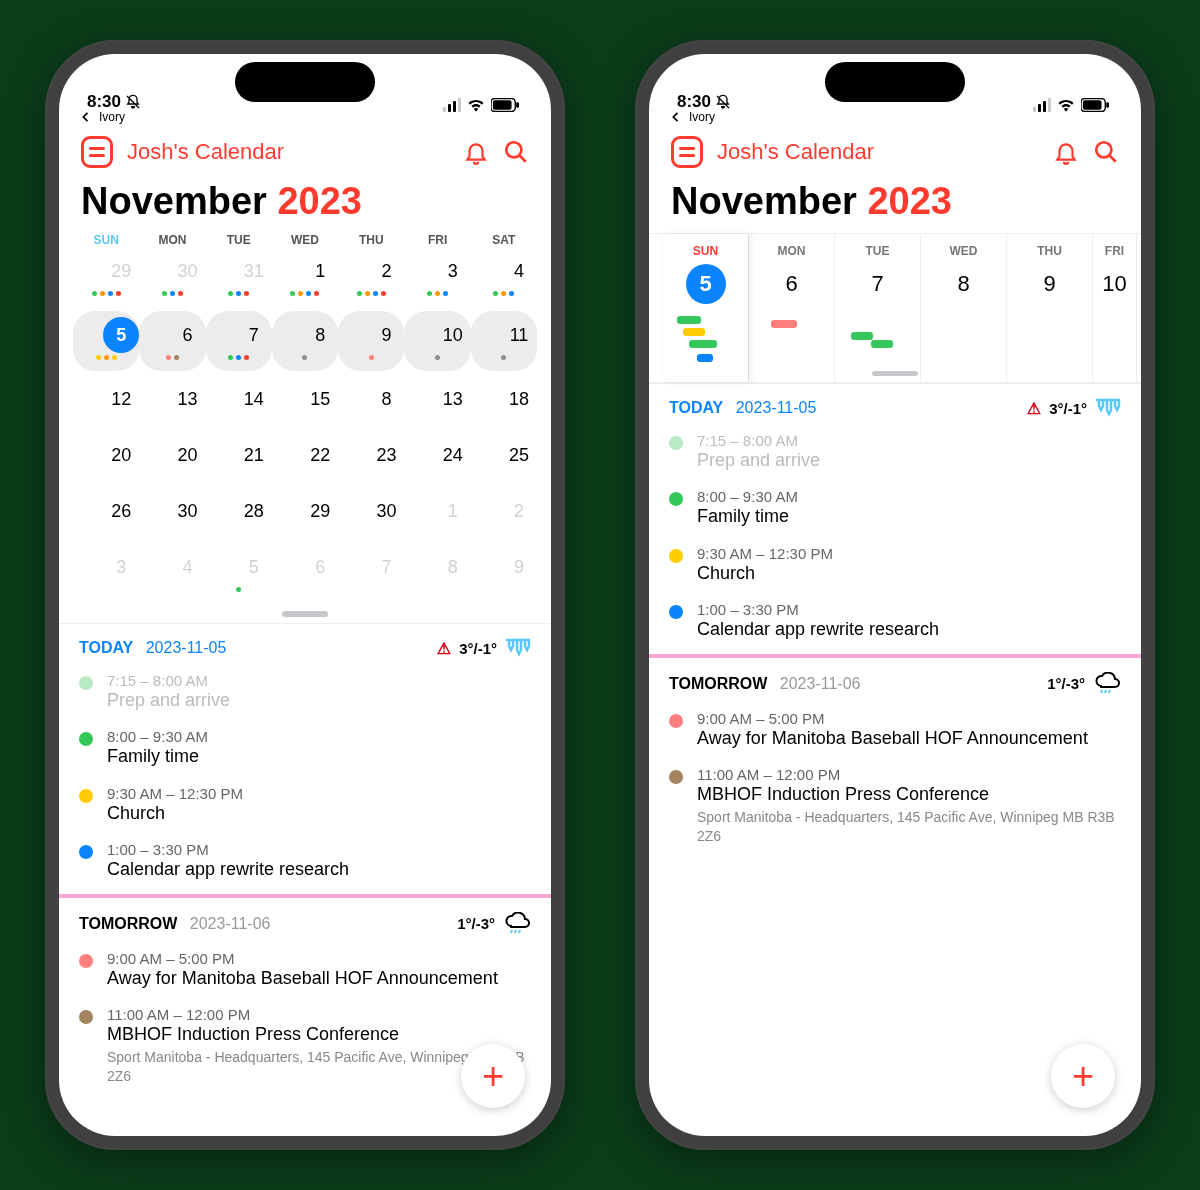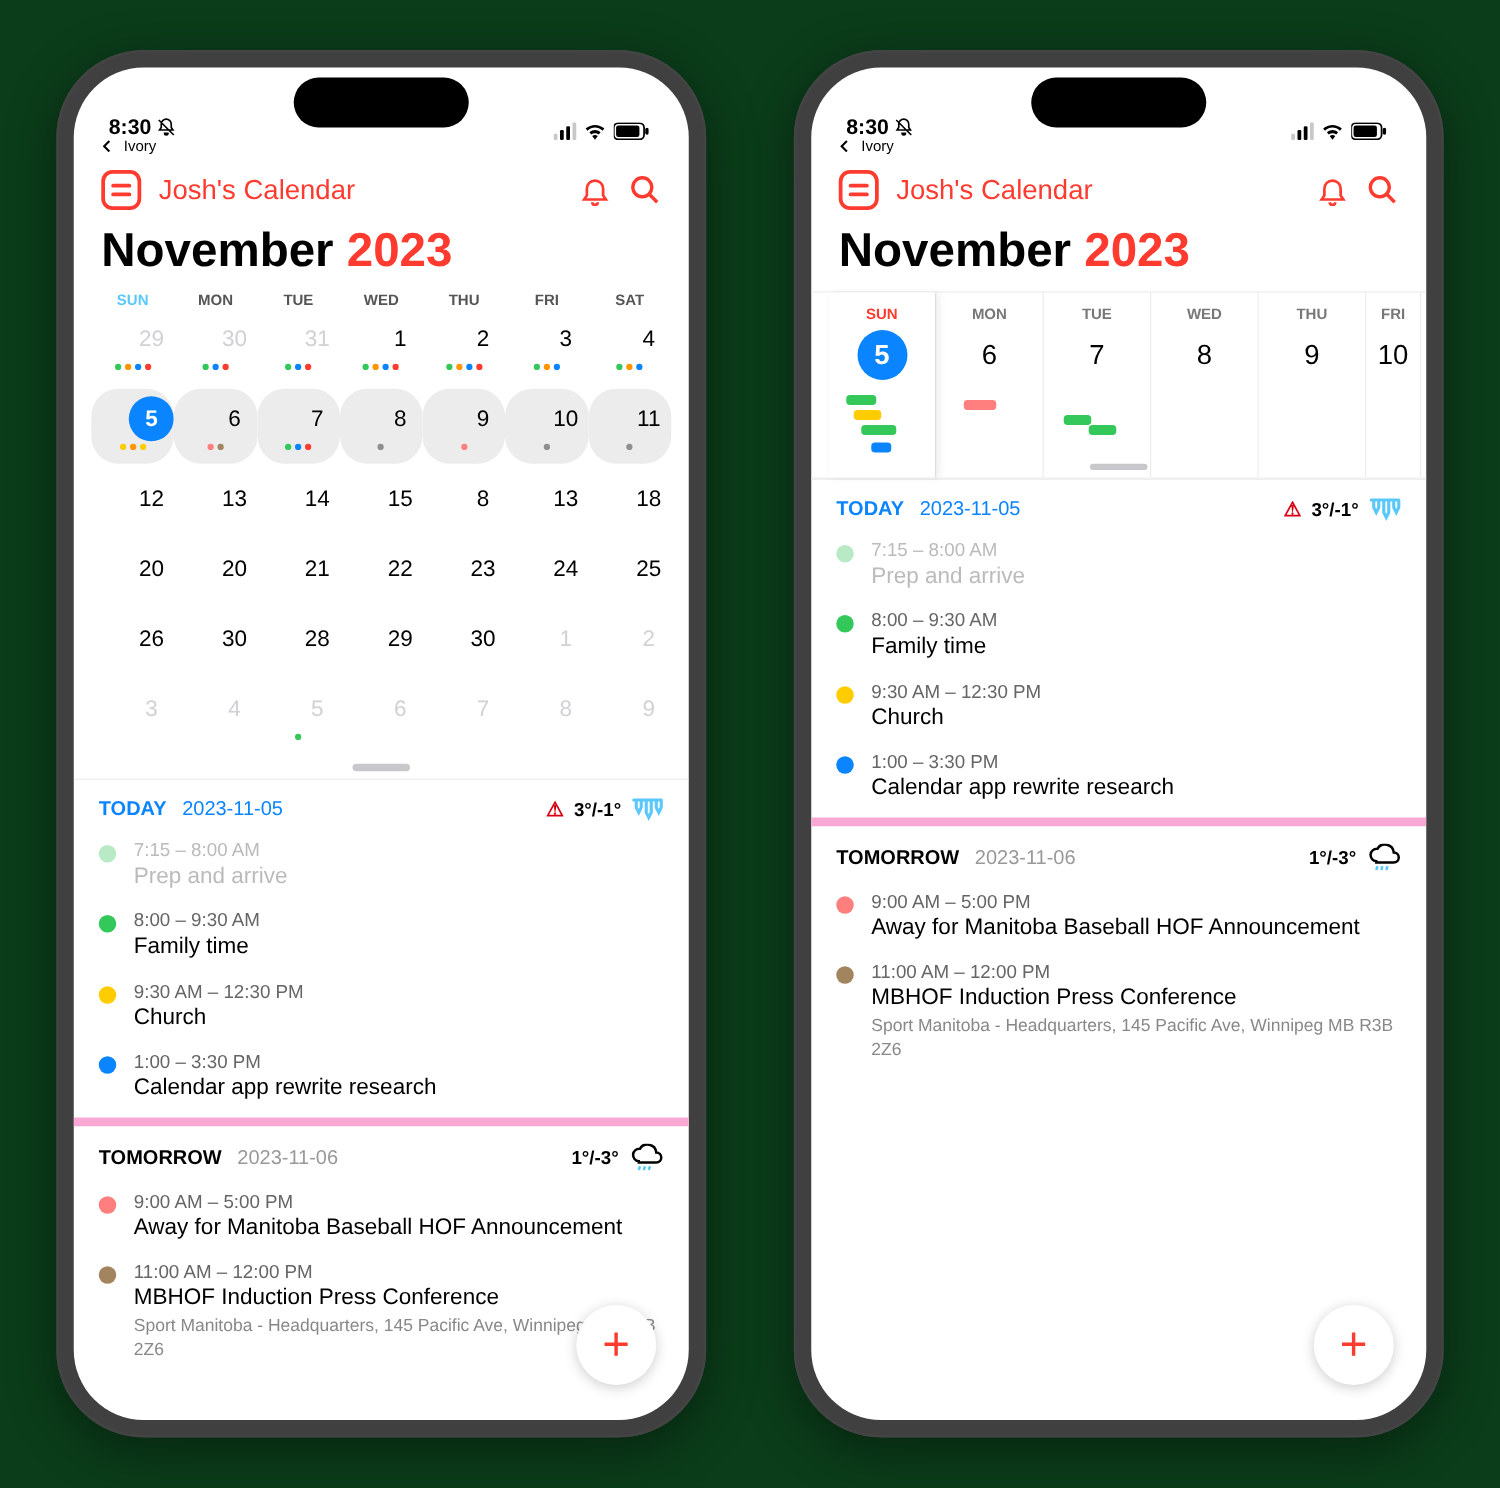--- a/index.html
+++ b/index.html
@@ -103,21 +103,21 @@
   .strip-day{ flex:0 0 86px; text-align:center; border-right:1px solid #eee; padding-bottom:12px;}
   .strip-day:first-child{ box-shadow:2px 0 6px rgba(0,0,0,.08); background:#fff; z-index:1; border-right:1px solid #ddd;}
   .strip-wd{ font-size:12px; font-weight:700; color:#777; padding:10px 0 6px;}
   .strip-day.sel .strip-wd{ color:var(--red);}
   .strip-num{ font-size:22px; font-weight:500; width:40px; height:40px; display:inline-flex; align-items:center; justify-content:center; border-radius:50%; margin-bottom:6px;}
   .strip-day.sel .strip-num{ background:var(--blue); color:#fff; font-weight:700;}
   .mini-ev { height:60px; position:relative; padding:0 10px;}
   .mini-bar{ position:absolute; height:8px; border-radius:3px;}
   .strip-grip{ position:absolute; bottom:6px; left:50%; transform:translateX(-50%); width:46px; height:5px; background:#c7c7cc; border-radius:3px;}
   
-  .agenda-section-header{ display:flex; align-items:center; justify-content:space-between; padding:14px 20px 10px; border-top:7px solid #f9a8d4;}
+  .agenda-section-header{ display:flex; align-items:center; justify-content:space-between; padding:14px 20px 10px; border-top:4px solid #f9a8d4;}
   .agenda-section-header:first-of-type{ border-top:1px solid #eee;}
   .sec-label{ font-size:16px; font-weight:700;}
   .sec-date{ font-size:16px; color:#999; margin-left:8px; font-weight:400;}
   .today-hdr .sec-label, .today-hdr .sec-date{ color:var(--blue);}
   .weather-block{ display:flex; align-items:center; gap:8px; font-size:15px; font-weight:600;}
   .alert-tri{ color:#d70015; font-size:16px;}
   .event-item{ display:flex; padding:4px 20px 12px; gap:14px;}
   .ev-dot{ width:14px; height:14px; border-radius:50%; margin-top:4px; flex-shrink:0;}
   .ev-body{ flex:1;}
   .ev-time{ font-size:15px; color:#666; font-weight:500;}

